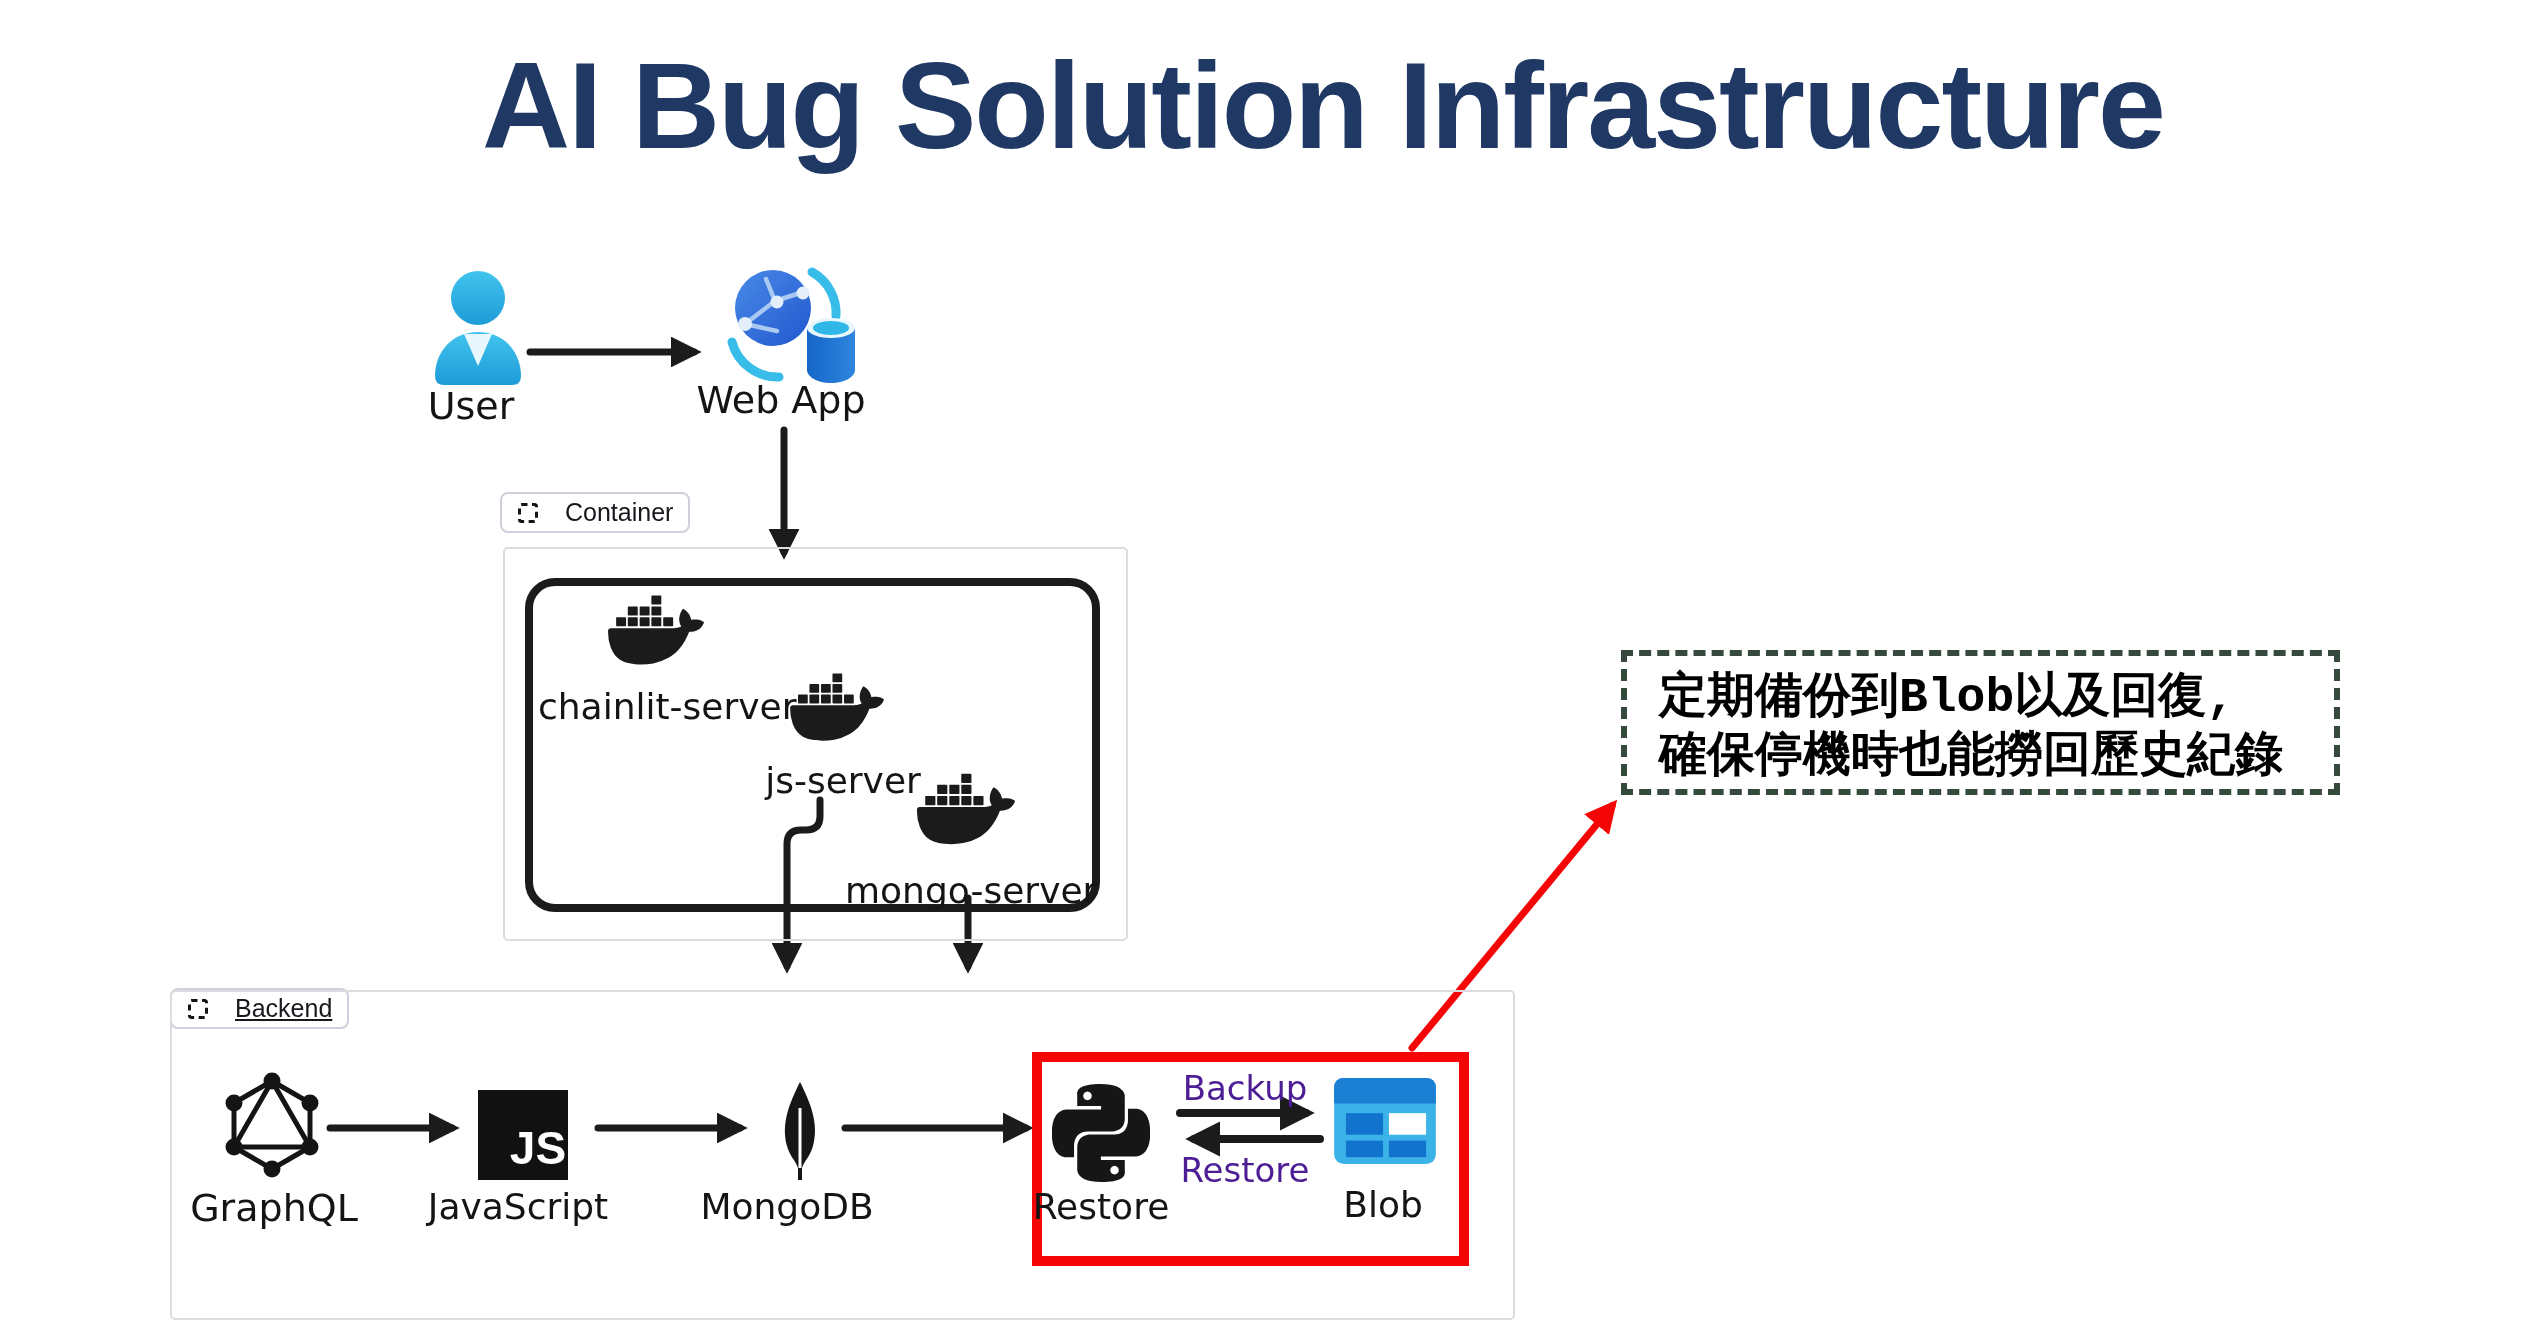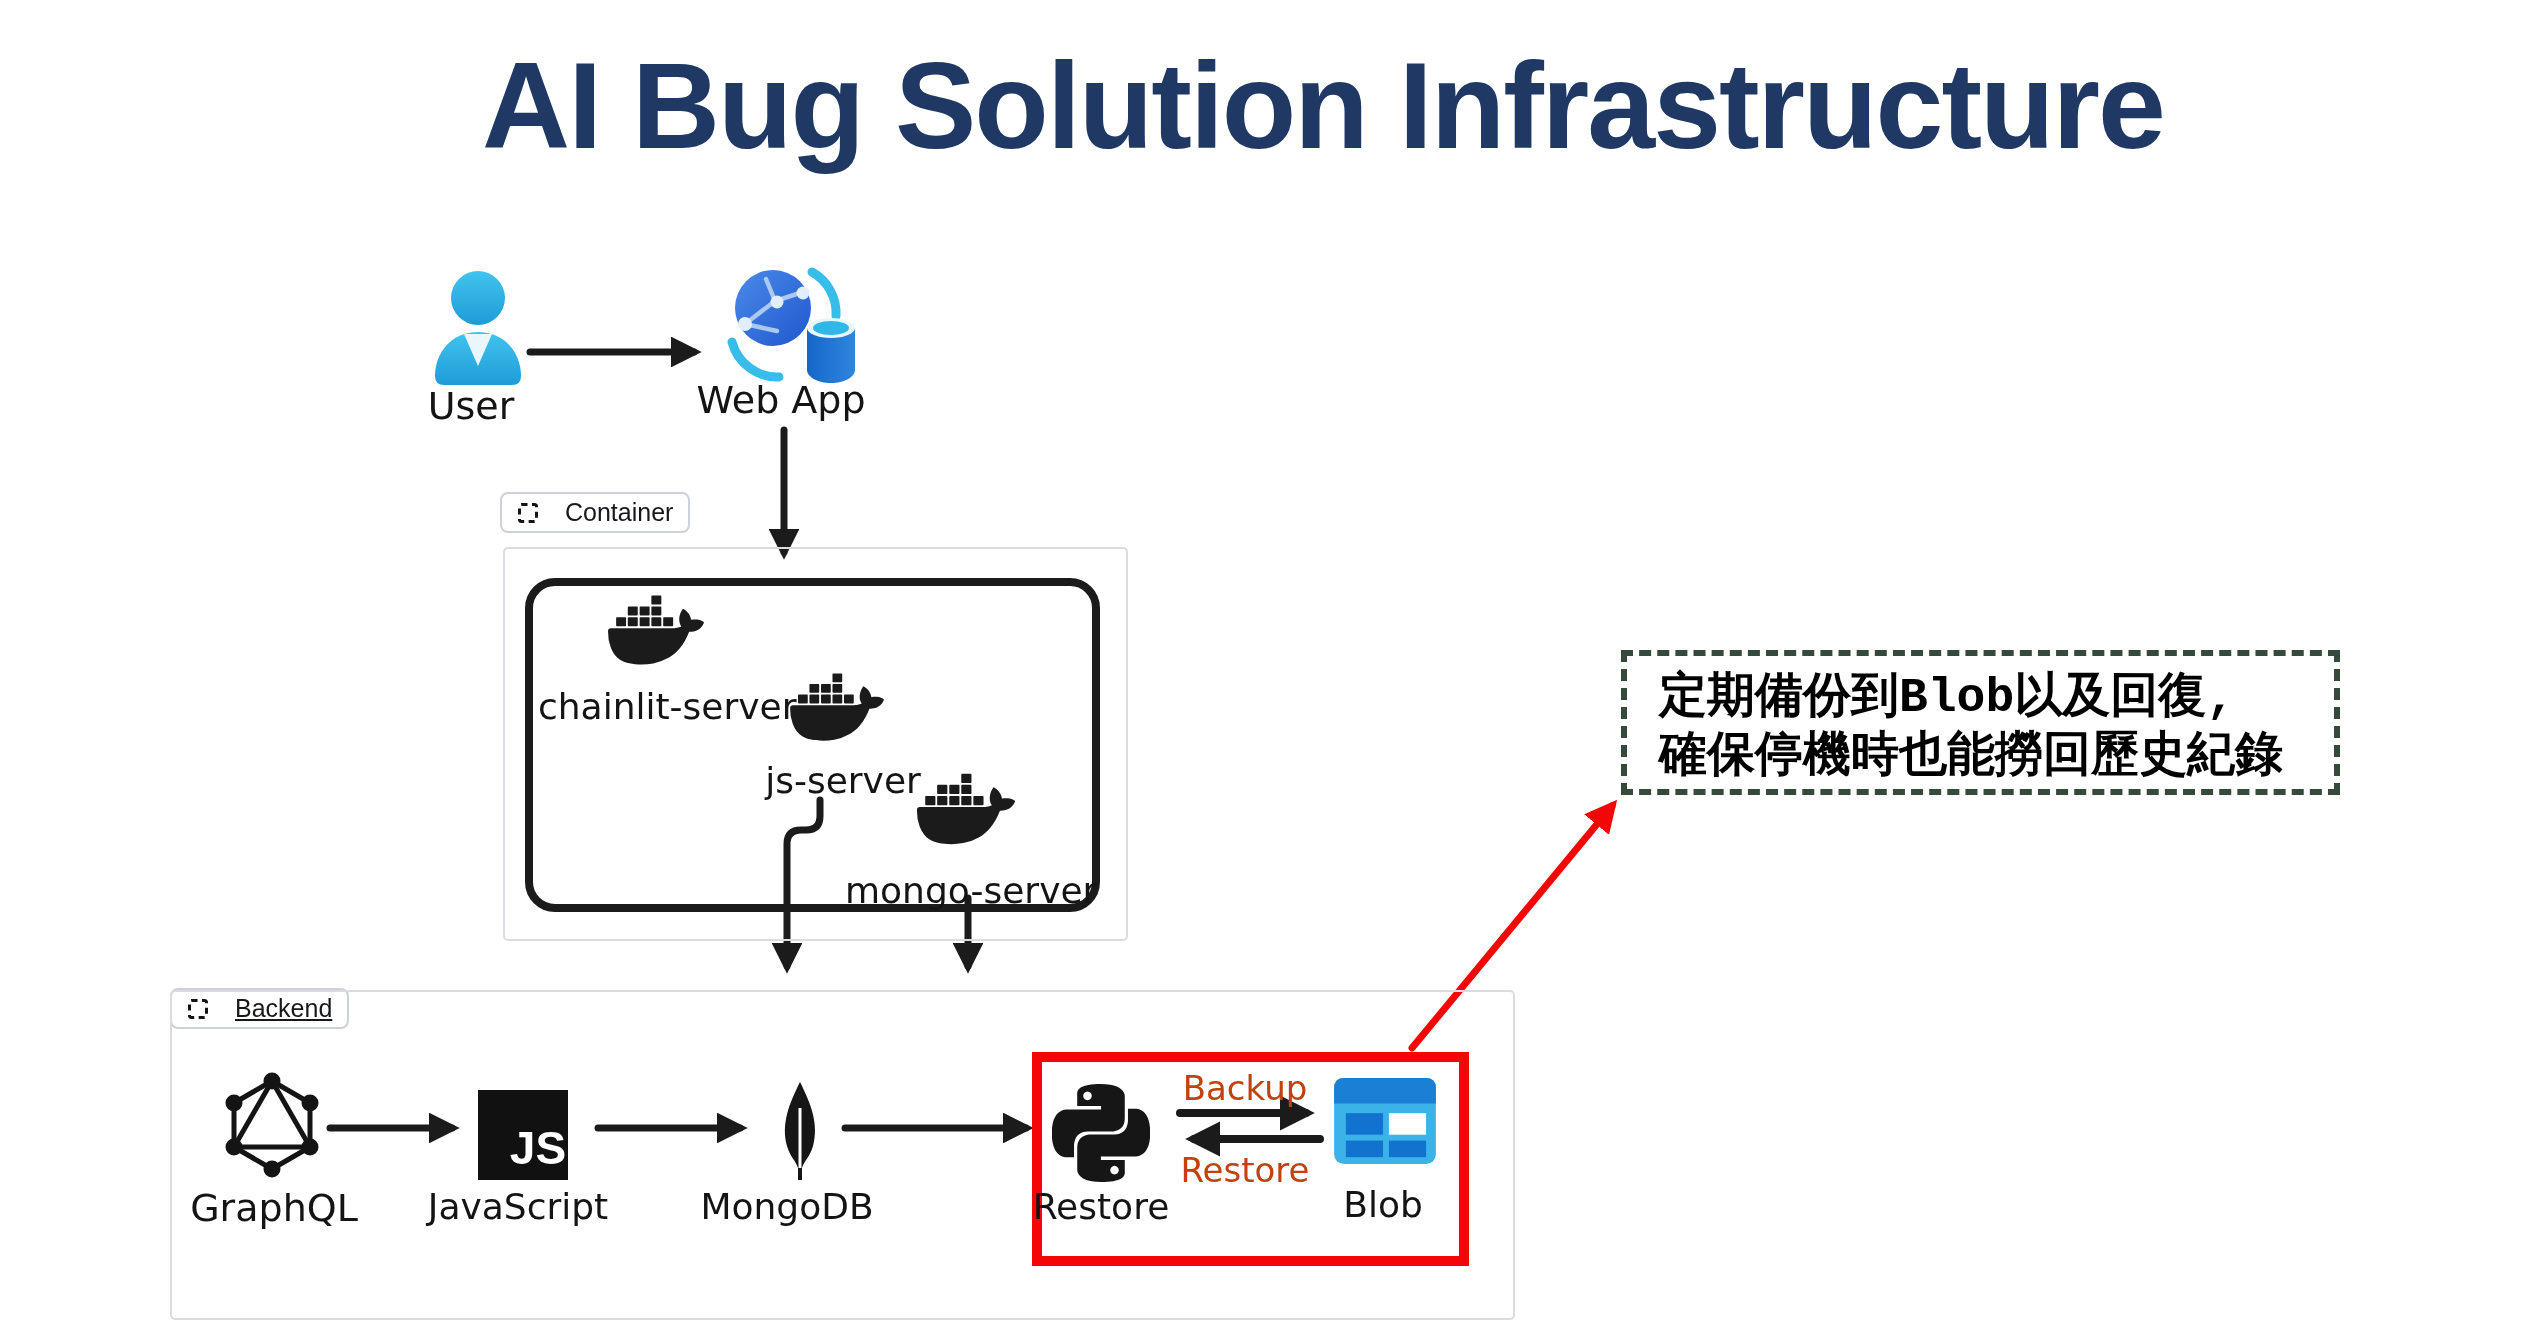--- a/index.html
+++ b/index.html
@@ -16,21 +16,21 @@
   .group-box{border:2px solid #DBDCE2;border-radius:5px;background:transparent;box-sizing:border-box;}
   .pill{display:flex;align-items:center;gap:26px;height:41px;padding:0 15px;background:#fff;
         border:2px solid #CFD1DA;border-radius:8px;box-sizing:border-box;
         font-size:25px;color:#16181D;font-family:"Liberation Sans",sans-serif;}
   .black-box{border:8px solid #1B1B1B;border-radius:30px;box-sizing:border-box;background:transparent;}
   .red-box{border:10px solid #F40606;box-sizing:border-box;background:transparent;}
 
   
   .nlabel{font-family:"DejaVu Sans",sans-serif;color:#141414;font-size:36px;text-align:center;
           white-space:nowrap;}
-  .elabel{font-family:"DejaVu Sans",sans-serif;color:#c2410c;font-size:34px;text-align:center;
+  .elabel{font-family:"DejaVu Sans",sans-serif;color:#4c1d95;font-size:34px;text-align:center;
           white-space:nowrap;}
 
   
   .annotation{left:1621px;top:650px;width:719px;height:145px;box-sizing:border-box;
               border:6px dashed #35493C;background:#fff;padding:13px 0 0 32px;}
   .annotation .line{font-size:48px;font-weight:bold;color:#000;line-height:59px;
                     font-family:Liberation Mono, monospace;white-space:nowrap;}
 
   svg{display:block;}
 </style>

